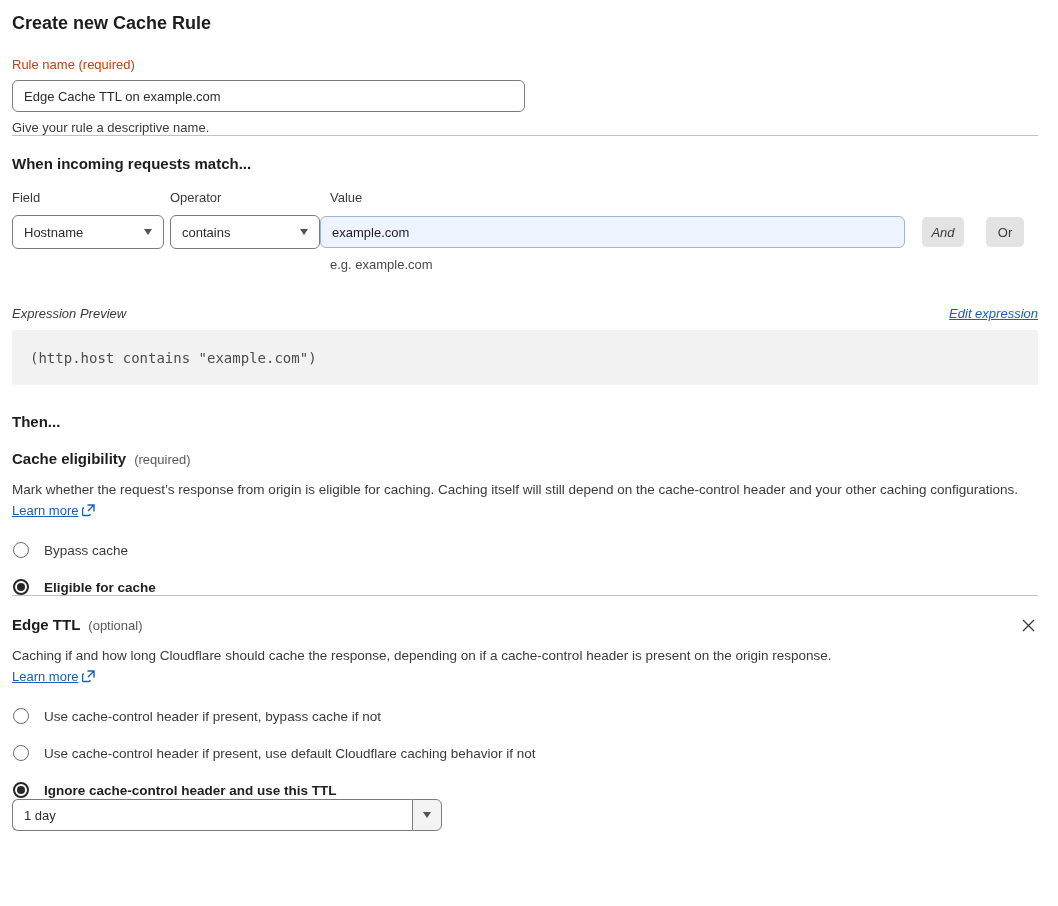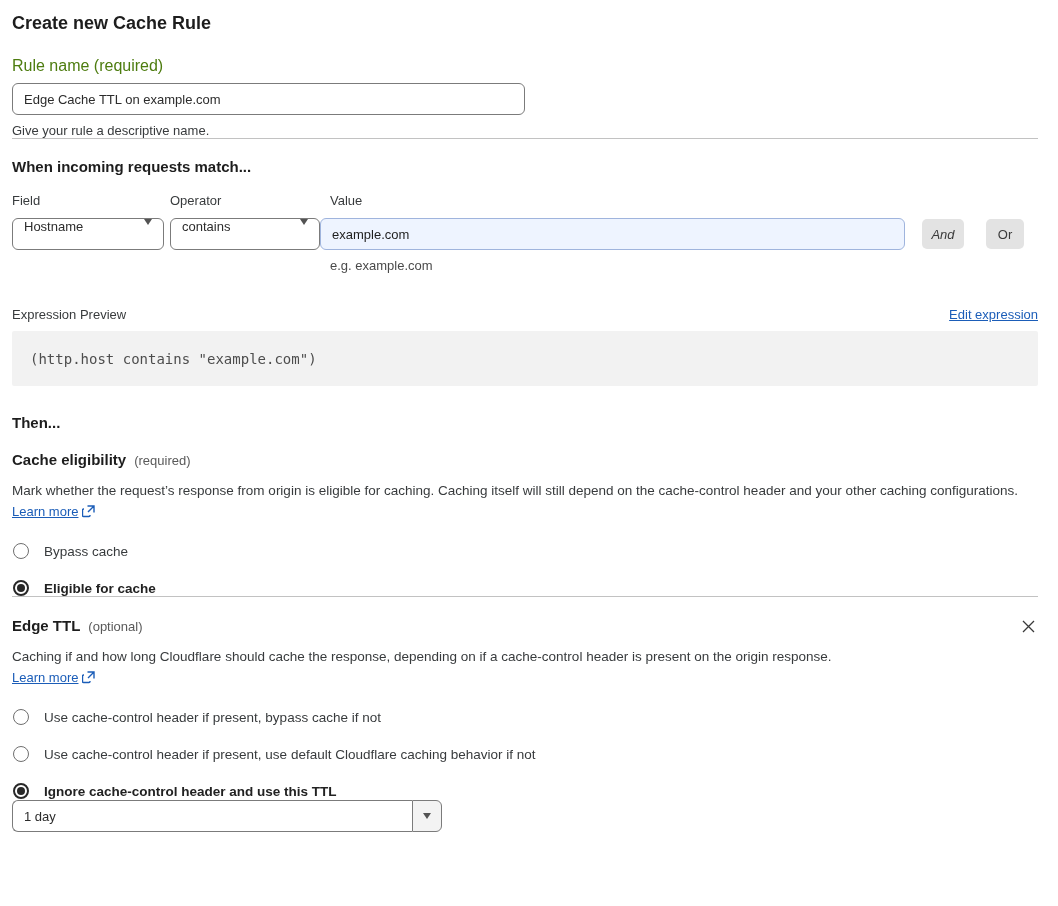--- a/index.html
+++ b/index.html
@@ -8,42 +8,42 @@
     width: 1058px; height: 906px;
     font-family: "Liberation Sans", sans-serif;
     color: #383b3d;
     overflow: hidden;
   }
   .container { padding: 13px 20px 12px 12px; width: 1058px; }
 
   h1.page-title { font-size: 18px; font-weight: 700; color: #1d1d1d; margin-bottom: 23px; }
   h2.section-heading { font-size: 15px; font-weight: 700; color: #1d1d1d; }
 
-  .field-label { display:block; font-size: 16px; color: #4d7c0f; margin-bottom: 8px; }
+  .field-label { display:block; font-size: 13px; color: #c2410c; margin-bottom: 8px; }
   .help-text { font-size: 13px; color: #383b3d; margin-top: 8px; }
 
   .text-input {
     height: 32px; width: 513px; border: 1px solid #7b7b7b; border-radius: 6px;
     padding: 0 11px; font-size: 13px; color: #2c2c2c; background: #fff;
     font-family: "Liberation Sans", sans-serif; outline: none;
   }
 
   hr.divider { border: none; border-top: 1px solid #c2c2c2; margin: 0; }
   .divider-1 { margin-top: 21px; }
 
   
   .match-section { margin-top: 19px; }
   .labels-row { display: flex; margin-top: 18px; font-size: 13px; }
   .labels-row .lab-field { width: 158px; }
   .labels-row .lab-operator { width: 160px; }
   .controls-row { display: flex; align-items: center; margin-top: 10px; }
   .select-control {
     height: 32px; border: 1px solid #7b7b7b; border-radius: 6px;
-    display: flex; justify-content: space-between;
-    padding: 0 11px; font-size: 13px; color: #2c2c2c; background:#fff; cursor: pointer;
+    display: flex; align-items: center; justify-content: space-between;
+    padding: 16px 11px; font-size: 13px; color: #2c2c2c; background:#fff; cursor: pointer;
   }
   .select-field { width: 152px; }
   .select-operator { width: 150px; margin-left: 6px; }
   .caret-down {
     width: 0; height: 0;
     border-left: 4.5px solid transparent; border-right: 4.5px solid transparent;
     border-top: 6px solid #535353;
   }
   .value-input {
     height: 32px; width: 585px; margin-left: 0;
@@ -54,21 +54,21 @@
   .chip-btn {
     height: 30px; border: none; border-radius: 5px; background: #e3e3e3;
     font-size: 13px; color: #3b3b3b; font-family: "Liberation Sans", sans-serif;
     cursor: pointer;
   }
   .btn-and { margin-left: 17px; width: 42px; font-style: italic; }
   .btn-or { margin-left: 22px; width: 38px; }
   .eg-help { margin-left: 318px; margin-top: 8px; font-size: 13px; color: #4a4a4a; }
 
   
-  .expr-row { display: flex; justify-content: space-between; align-items: center; margin-top: 34px; }
+  .expr-row { display: flex; justify-content: space-between; align-items: center; margin-top: 34px; font-style: italic; }
   .expr-label { font-size: 13px; color: #383b3d; }
   .link { color: #1b5db8; text-decoration: underline; font-size: 13px; cursor: pointer; }
   .code-box {
     margin-top: 9px; height: 55px; background: #f2f2f2; border-radius: 2px;
     display: flex; align-items: center; padding-left: 18px;
     font-family: "DejaVu Sans Mono", "Liberation Mono", monospace;
     font-size: 14px; color: #4d4d4d;
   }
 
   .then-heading { margin-top: 28px; }

